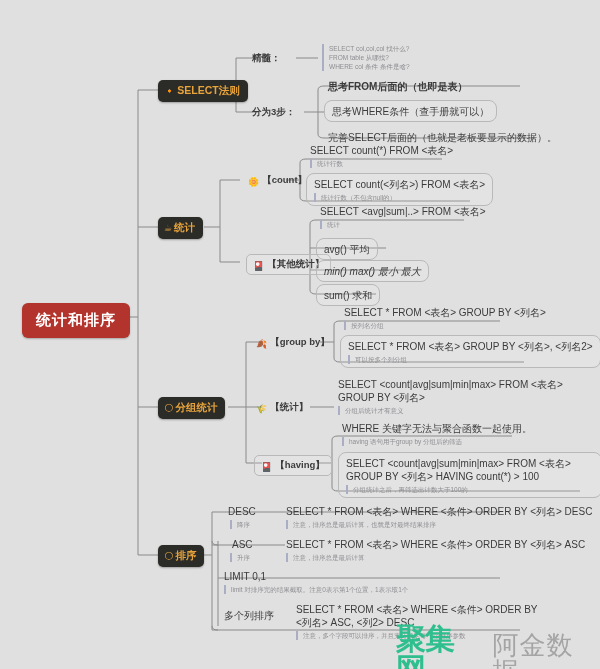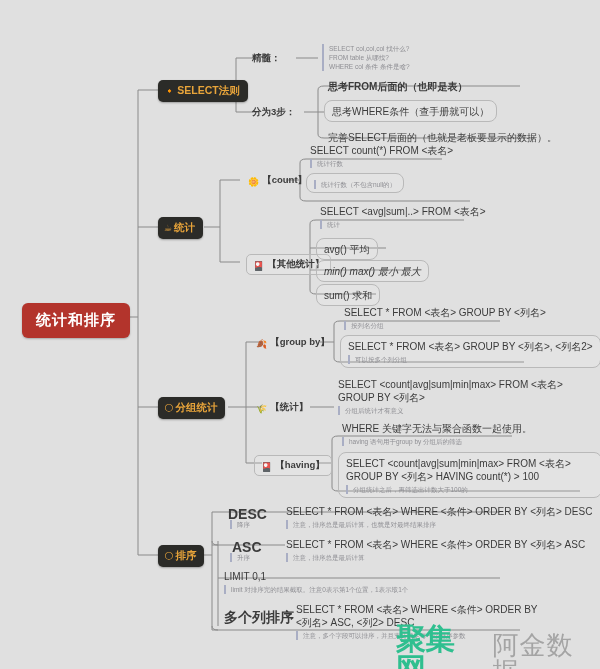--- a/index.html
+++ b/index.html
@@ -88,24 +88,24 @@
     position:absolute;
     font-size:6.5px;
     color:#8e8e93;
     line-height:9px;
     padding-left:5px;
     border-left:2px solid #a9aec4;
     white-space:nowrap;
   }
   .sublabel{
     position:absolute;
-    font-size:14px;
+    font-size:10px;
     color:#3b3b3b;
     white-space:nowrap;
-    font-weight:bold;
+    font-weight:normal;
   }
 
   
   .wm{position:absolute;display:flex;align-items:flex-end;gap:10px;}
   .wm .wm1{
     font-size:30px;font-weight:bold;color:#2fbf8f;
     letter-spacing:-1px;line-height:1;
   }
   .wm .wm2{
     font-size:26px;color:#9a9a9a;letter-spacing:1px;line-height:1;opacity:.85;
@@ -255,20 +255,21 @@
 
   <div class="l2-label" style="left:248px;top:174px;">
     <span class="emo">🌼</span>
     <span>【count】</span>
   </div>
   <div class="leaf" style="left:310px;top:144px;">
     <div class="main">SELECT count(*) FROM &lt;表名&gt;</div>
     <div class="note">统计行数</div>
   </div>
   <div class="leaf boxed" style="left:306px;top:173px;">
+    <div class="main">SELECT count(&lt;列名&gt;) FROM &lt;表名&gt;</div>
     <div class="note">统计行数（不包含null的）</div>
   </div>
 
   <div class="l2-label boxed" style="left:246px;top:254px;">
     <span class="emo">🎴</span>
     <span>【其他统计】</span>
   </div>
   <div class="leaf" style="left:320px;top:205px;">
     <div class="main">SELECT &lt;avg|sum|..&gt; FROM &lt;表名&gt;</div>
     <div class="note">统计</div>

